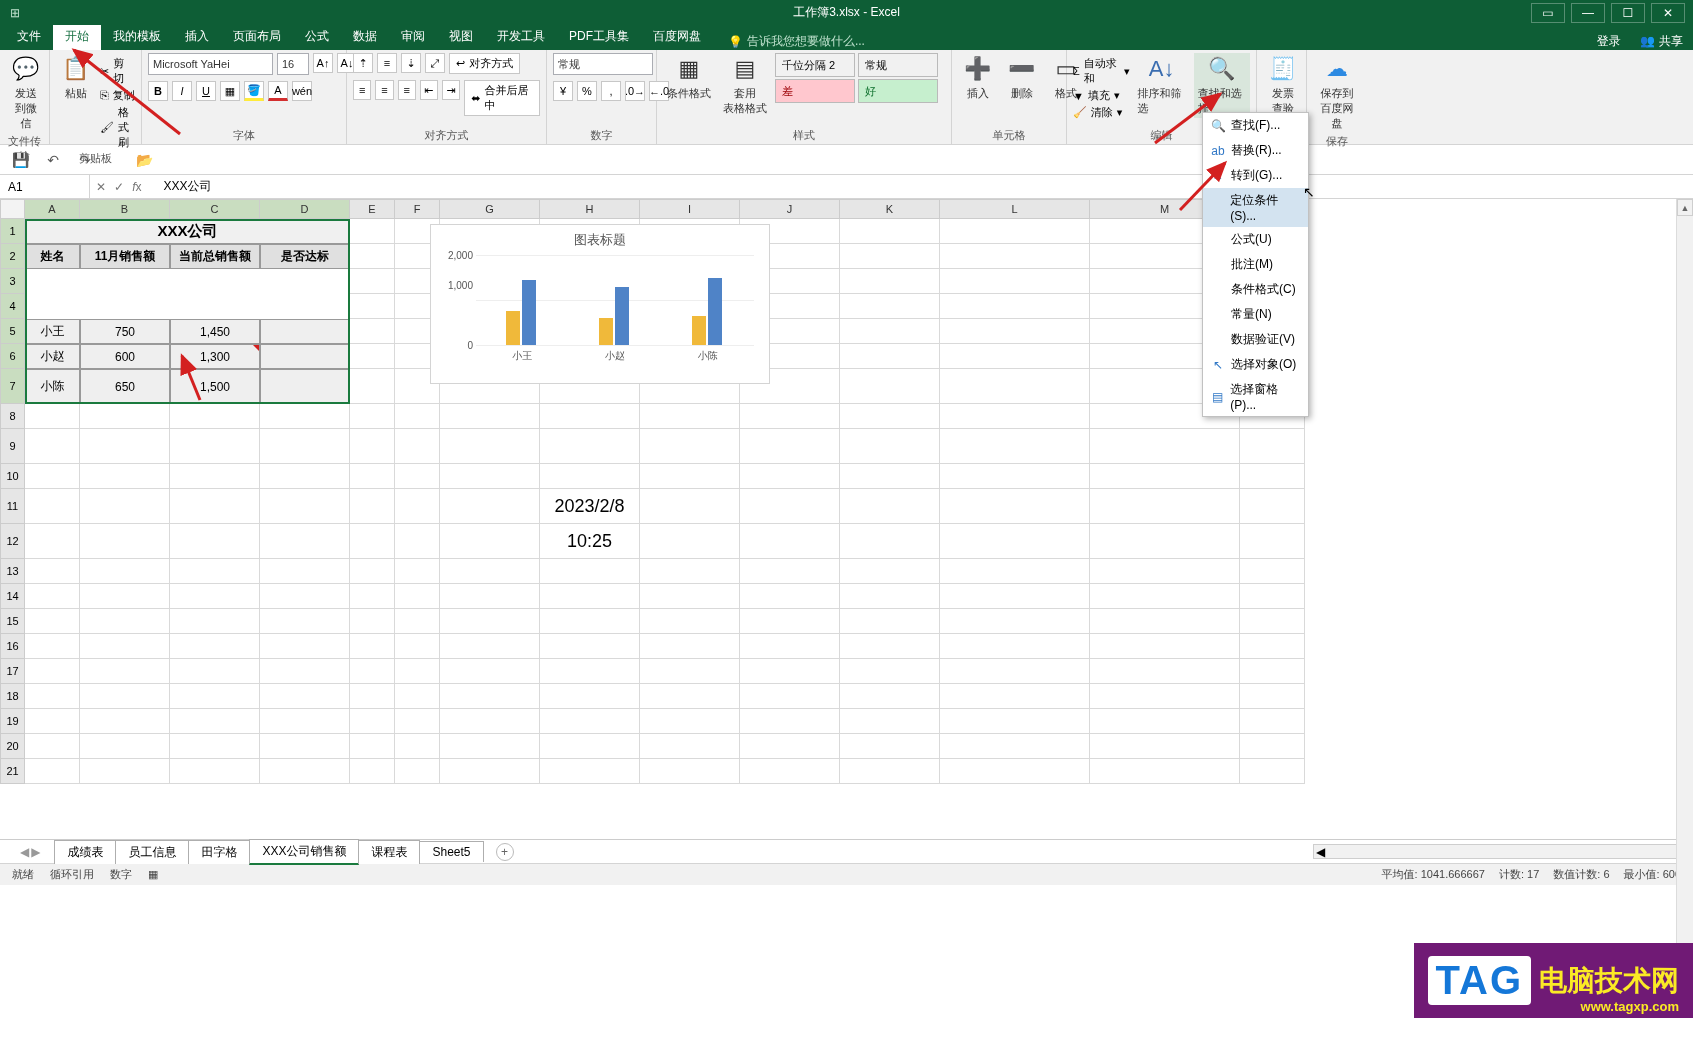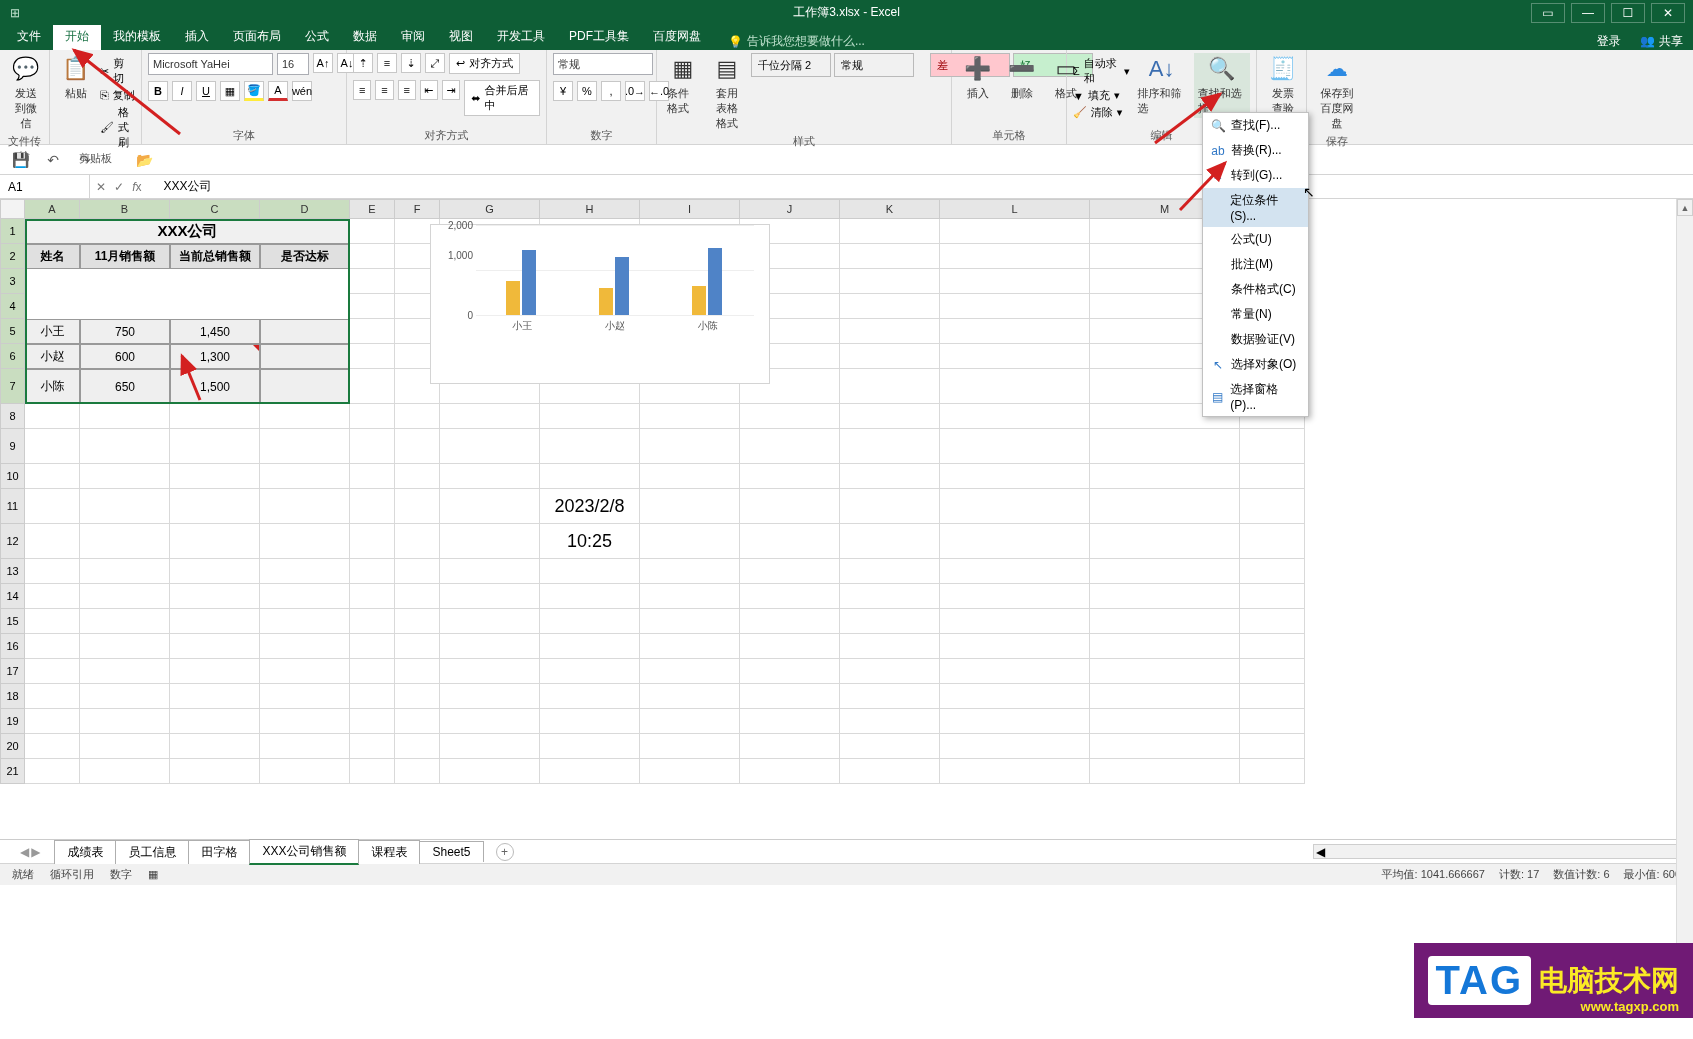--- a/index.html
+++ b/index.html
@@ -237,21 +237,21 @@
     <div class="items">
       <div class="vbtn">
           <div class="ico">▦</div>
           <span>条件格式</span>
         </div>
       <div class="vbtn">
           <div class="ico">▤</div>
           <span style="white-space:pre-line;text-align:center">套用
 表格格式</span>
         </div>
-      <div style="display:flex;flex-direction:row;gap:16px">
+      <div style="display:flex;flex-direction:column;gap:2px">
         <div class="styles-gallery">
           <div class="stylecell">千位分隔 2</div>
           <div class="stylecell">常规</div>
         </div>
         <div class="styles-gallery">
           <div class="stylecell" style="background:#ffc7ce;color:#9c0006">差</div>
           <div class="stylecell" style="background:#c6efce;color:#0d6f2c">好</div>
         </div>
       </div>
     </div>
@@ -663,20 +663,21 @@
     <div class="cell" style="left:640px;top:560px;width:100px;height:25px"></div>
     <div class="cell" style="left:740px;top:560px;width:100px;height:25px"></div>
     <div class="cell" style="left:840px;top:560px;width:100px;height:25px"></div>
     <div class="cell" style="left:940px;top:560px;width:150px;height:25px"></div>
     <div class="cell" style="left:1090px;top:560px;width:150px;height:25px"></div>
     <div class="cell" style="left:1240px;top:560px;width:65px;height:25px"></div>
     <div class="selection" style="left: 25px; top: 20px; width: 325px; height: 185px;"></div>
   </div>
 
 <div class="chart" id="chart" style="top:224px">
+  <div class="ctitle">图表标题</div>
   <div class="plot" id="plot">
       <div class="gridline" style="top:90px"></div>
       <div class="axis-lbl" style="top:90px">0</div>
       <div class="gridline" style="top:45px"></div>
       <div class="axis-lbl" style="top:30px">1,000</div>
       <div class="gridline" style="top:0px"></div>
       <div class="axis-lbl" style="top:0px">2,000</div>
       <div class="bar" style="left:30.33333333333333px;height:33.75px;background:#f0b93a"></div>
       <div class="bar" style="left:46.33333333333333px;height:65.25px;background:#4f83c7"></div>
       <div class="cat" style="left:46.33333333333333px">小王</div>

